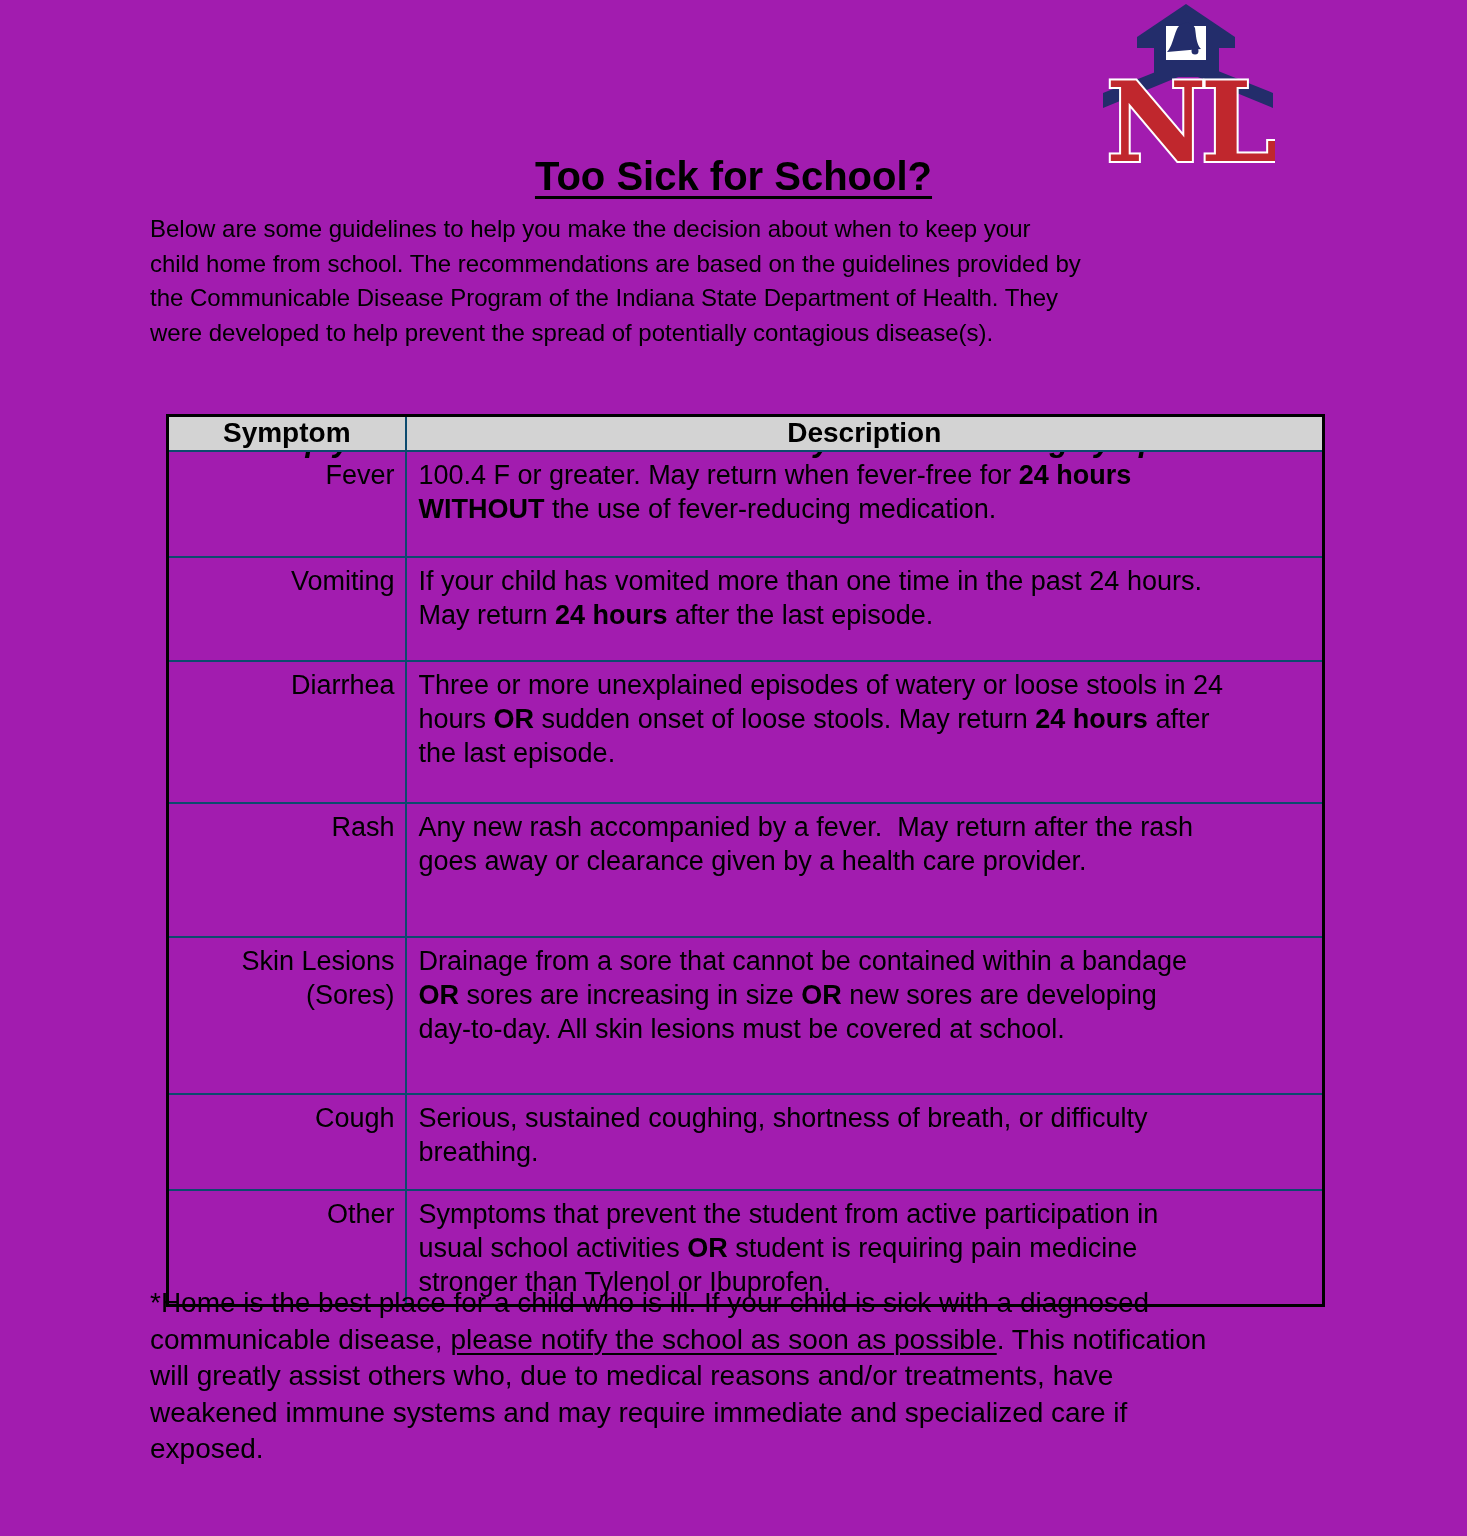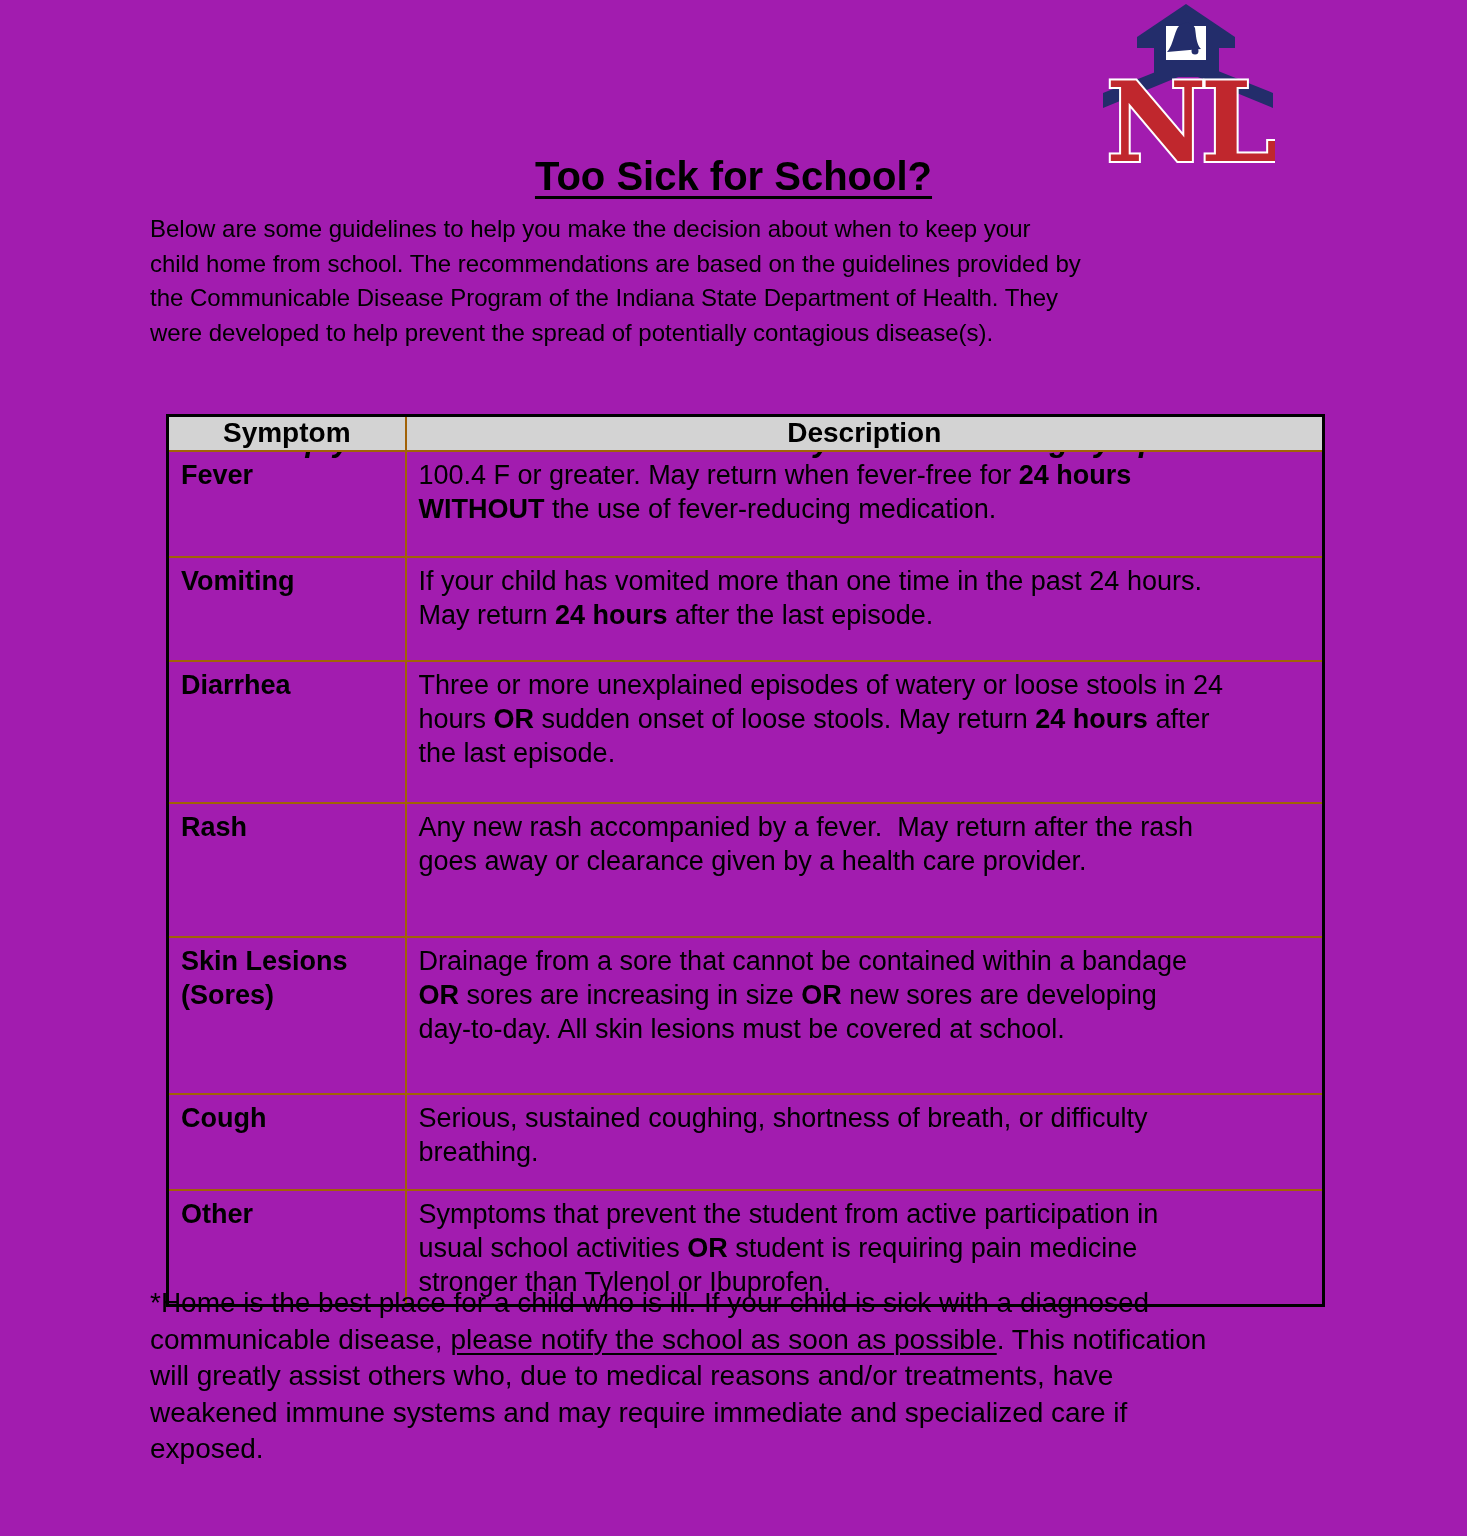--- a/index.html
+++ b/index.html
@@ -14,26 +14,26 @@
 
   .intro{position:absolute;top:212px;left:150px;font-size:24px;line-height:34.5px;}
   .intro div{white-space:pre;}
 
   .theading{position:absolute;top:379px;left:166px;width:1159px;text-align:center;
             font-size:31px;font-weight:bold;font-style:italic;margin-top:44px;}
 
   table.symptoms{position:absolute;top:414px;left:166px;width:1159px;
                  border-collapse:collapse;table-layout:fixed;border:3px solid #000;}
   col.c1{width:238px;}
-  .symptoms th,.symptoms td{border:2px solid #a16207;box-sizing:border-box;vertical-align:top;margin-top:16px;}
+  .symptoms th,.symptoms td{border:2px solid #0c4a6e;box-sizing:border-box;vertical-align:top;margin-top:16px;}
   .symptoms th{height:35px;background:#d3d3d3;font-weight:bold;font-size:28px;
                line-height:31px;text-align:center;padding:0;}
   .symptoms td{padding:6px 10px 5px 12px;font-size:27px;line-height:34px;}
   .symptoms td div{white-space:pre;}
-  td.sym{font-weight:bold;}
+  td.sym{font-weight:normal;text-align:right;}
   tbody tr:nth-child(1) td{height:106px;}
   tbody tr:nth-child(2) td{height:104px;}
   tbody tr:nth-child(3) td{height:142px;}
   tbody tr:nth-child(4) td{height:134px;}
   tbody tr:nth-child(5) td{height:157px;}
   tbody tr:nth-child(6) td{height:96px;}
   tbody tr:nth-child(7) td{height:100px;}
 
   .footer{position:absolute;top:1285px;left:150px;font-size:28px;line-height:36.5px;}
   .footer div{white-space:pre;}

